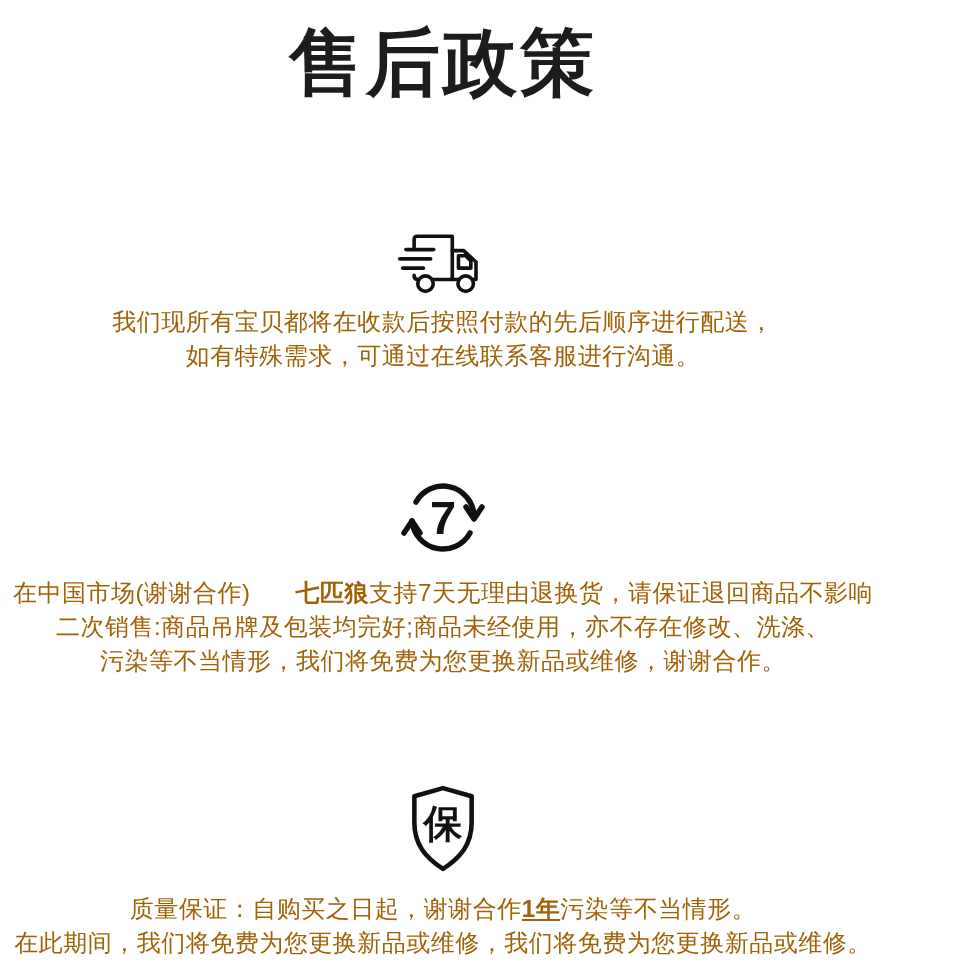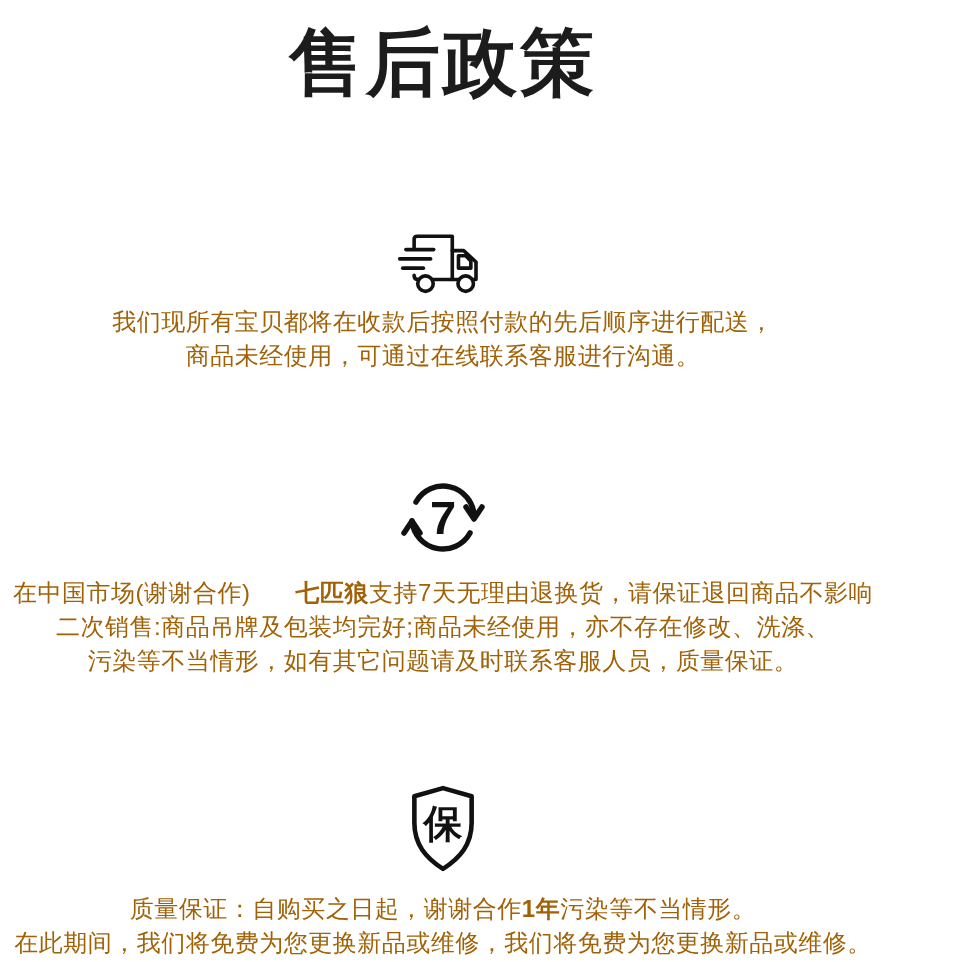--- a/index.html
+++ b/index.html
@@ -43,20 +43,21 @@
   .para-shipping { margin-top: 9px; }
   .para-returns  { margin-top: 16px; }
   .para-warranty { margin-top: 18px; }
   .brand {
     font-weight: 700;
     font-size: 24px;
     margin-left: 45px;
   }
   .em {
     font-weight: 700;
+    text-decoration: underline;
   }
   .divider {
     width: 810px;
     height: 2px;
     background: #c6c6c6;
     border: none;
   }
   .divider-1 { margin-top: 21px; }
   .divider-2 { margin-top: 28px; }
   svg .stroke {
@@ -82,38 +83,38 @@
       <path class="stroke" stroke-width="3.5" d="M2 28 H32"></path>
       <path class="stroke" stroke-width="3.5" d="M5 37 H25"></path>
       <path class="stroke" stroke-width="3.5" d="M53 20 H64 L76 31 V48 H53"></path>
       <path class="stroke" stroke-width="3.5" d="M59 25 H66 L71 30 V37 H59 Z"></path>
       <circle class="wheel" stroke-width="3.5" cx="27" cy="52" r="7.5"></circle>
       <circle class="wheel" stroke-width="3.5" cx="66" cy="52" r="7.5"></circle>
     </svg>
   </div>
   <p class="para para-shipping">
     <span>我们现所有宝贝都将在收款后按照付款的先后顺序进行配送，</span><br>
-    <span>商品未经使用，可通过在线联系客服进行沟通。</span>
+    <span>如有特殊需求，可通过在线联系客服进行沟通。</span>
   </p>
 
   <hr class="divider divider-1">
 
   <div class="icon-wrap icon-seven">
     <svg width="84" height="84" viewBox="0 0 84 84" aria-hidden="true">
       <path class="stroke" stroke-width="5.5" d="M15 26 A31 31 0 0 1 73 39"></path>
       <path class="stroke" stroke-width="5.5" d="M65 31 L73 43 L81 31"></path>
       <path class="stroke" stroke-width="5.5" d="M69 57 A31 31 0 0 1 11 45"></path>
       <path class="stroke" stroke-width="5.5" d="M3 57 L11 45 L19 57"></path>
       <text x="42" y="58" text-anchor="middle" font-size="47" font-weight="bold">7</text>
     </svg>
   </div>
   <p class="para para-returns">
     <span>在中国市场(谢谢合作)</span><span class="brand">七匹狼</span><span>支持7天无理由退换货，请保证退回商品不影响</span><br>
     <span>二次销售:商品吊牌及包装均完好;商品未经使用，亦不存在修改、洗涤、</span><br>
-    <span>污染等不当情形，如有其它问题请及时联系客服人员，质量保证。</span>
+    <span>污染等不当情形，我们将免费为您更换新品或维修，谢谢合作。</span>
   </p>
 
   <hr class="divider divider-2">
 
   <div class="icon-wrap icon-shield">
     <svg width="78" height="90" viewBox="0 0 76 88" aria-hidden="true">
       <path class="stroke" stroke-width="4.5" d="M38 4 L66 12 V38 C66 59 55 72 38 83 C21 72 10 59 10 38 V12 Z"></path>
       <text x="38" y="52" text-anchor="middle" font-size="38" font-weight="600">保</text>
     </svg>
   </div>

